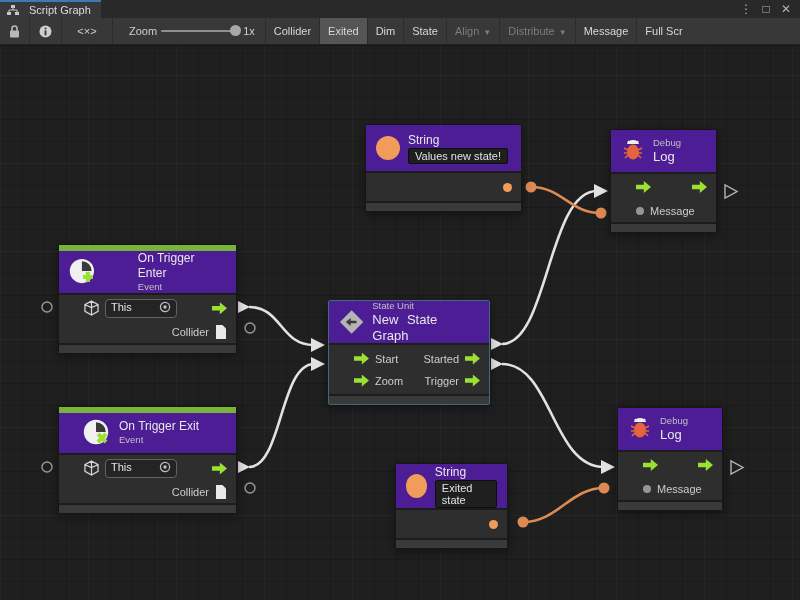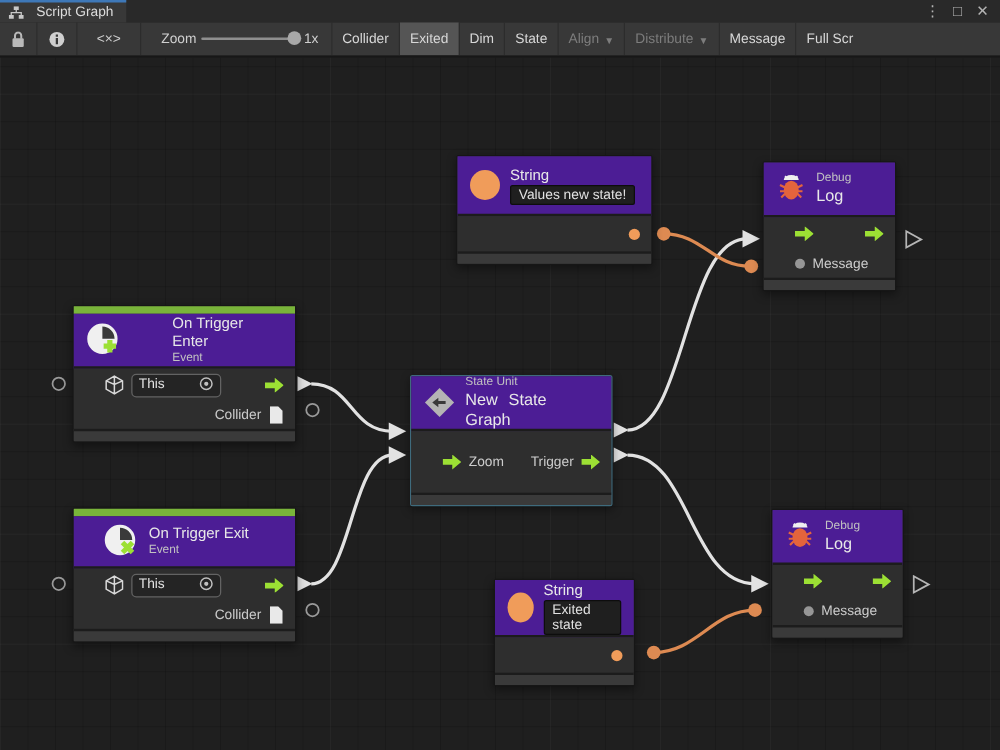--- a/index.html
+++ b/index.html
@@ -277,20 +277,27 @@
         <path d="M12,9 L7,13 L12,17 V14.2 H18 V11.8 H12 Z" fill="#3a3a3a"></path>
       </svg>
       <div>
         <div class="nsub">State Unit</div>
         <div class="ntitle" style="font-size:13px; word-spacing:5px;">New State Graph</div>
       </div>
     </div>
     <div class="nbody" style="justify-content:center; gap:2px;">
       <div class="nrow" style="height:20px;">
         <div class="garrow"></div>
+        <span class="plabel">Start</span>
+        <div class="spacer"></div>
+        <span class="plabel">Started</span>
+        <div class="garrow"></div>
+      </div>
+      <div class="nrow" style="height:20px;">
+        <div class="garrow"></div>
         <span class="plabel">Zoom</span>
         <div class="spacer"></div>
         <span class="plabel">Trigger</span>
         <div class="garrow"></div>
       </div>
     </div>
     <div class="nfoot"></div>
   </div>
 
   <div class="node" style="left:58px; top:360px; width:179px; height:108px;">

